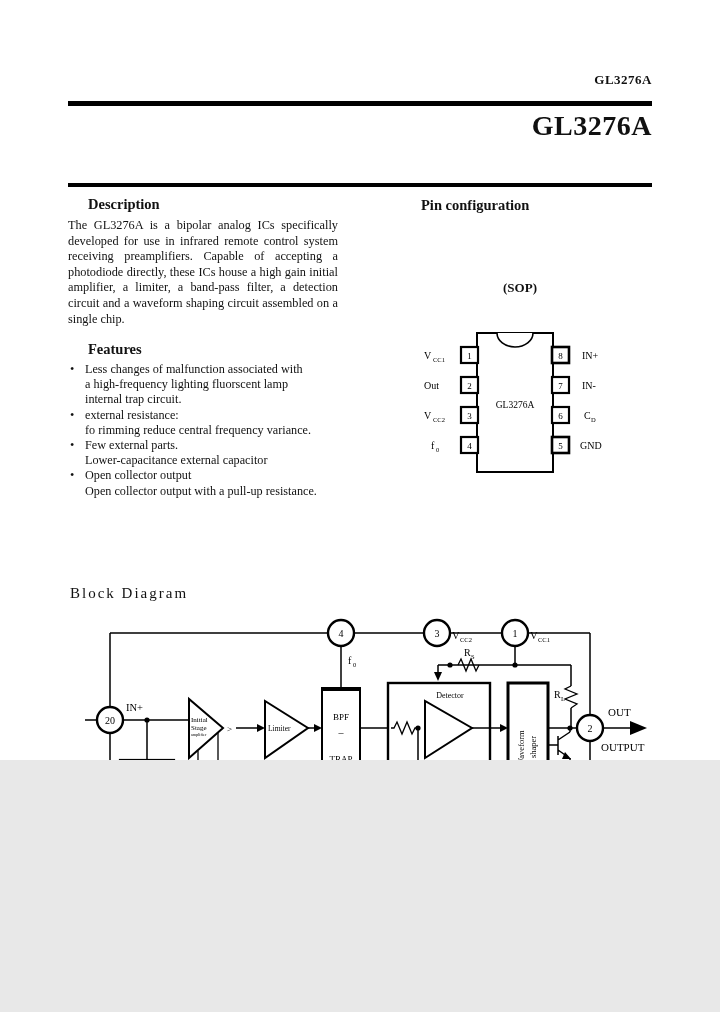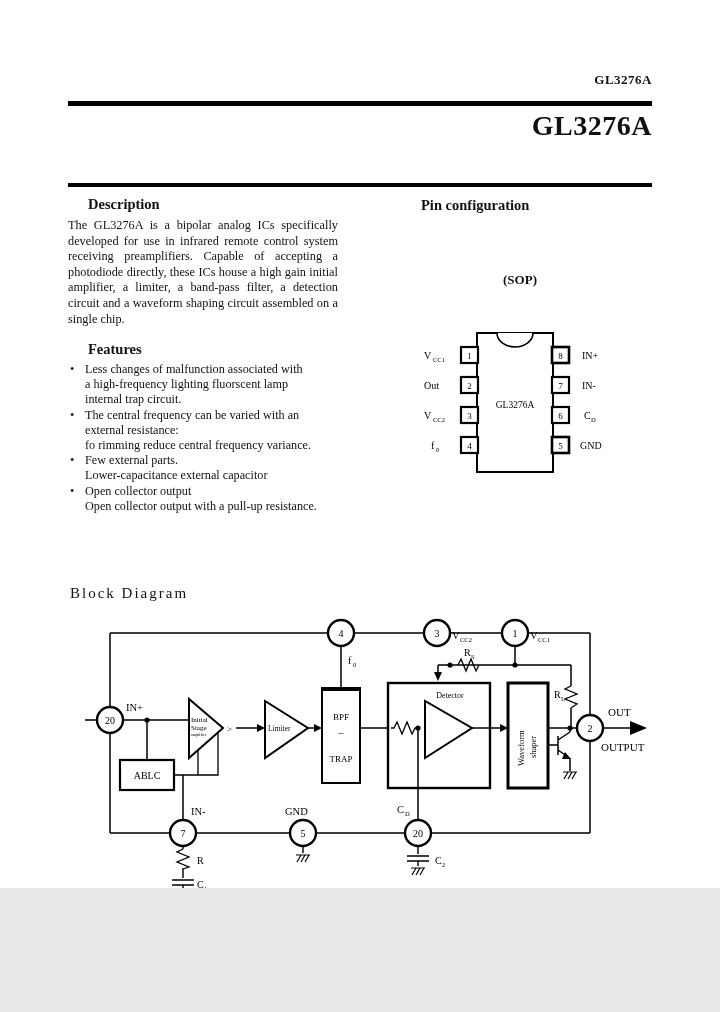--- a/index.html
+++ b/index.html
@@ -1,35 +1,35 @@
 <!DOCTYPE html>
 <html><head>
 <meta charset="utf-8">
 <style>
   html,body{margin:0;padding:0;background:#e8e8e8;}
   .page{
-    position:relative;width:720px;height:888px;background:#ffffff;
+    position:relative;width:720px;height:760px;background:#ffffff;
     margin:0 auto;overflow:hidden;
     font-family:"Liberation Serif","DejaVu Serif",serif;color:#111;
   }
   .abs{position:absolute;}
   .rule{position:absolute;background:#000;}
   .hdr-small{position:absolute;left:68px;top:72px;width:584px;text-align:right;
     font-size:13px;font-weight:bold;letter-spacing:.5px;}
   .title{position:absolute;left:68px;top:110px;width:584px;text-align:right;
     font-size:28px;font-weight:bold;letter-spacing:.5px;}
   .col-heading{font-size:14.5px;font-weight:bold;margin-left:20px;}
   .desc{position:absolute;left:68px;top:196px;width:278px;}
   .desc p{margin:5px 8px 0 0;font-size:12.3px;line-height:15.6px;text-align:justify;}
   .features{position:absolute;left:68px;top:341px;width:286px;}
   .feat-list{margin-top:4px;font-size:12.2px;line-height:15.2px;}
   .feat-line{position:relative;padding-left:17px;}
   .feat-line .bullet{position:absolute;left:2px;top:0;}
   .pincfg-head{position:absolute;left:401px;top:197px;}
-  .sop{position:absolute;left:400px;top:272px;width:240px;text-align:center;
+  .sop{position:absolute;left:400px;top:280px;width:240px;text-align:center;
     font-size:13px;font-weight:bold;}
   svg text{font-family:"Liberation Serif","DejaVu Serif",serif;fill:#000;}
   .blockdiag-head{position:absolute;left:70px;top:585px;font-size:15px;letter-spacing:2px;}
   .page-num{position:absolute;left:68px;top:925px;width:584px;text-align:center;font-size:13px;}
 </style>
 </head>
 <body>
 
 <div class="page">
 
@@ -42,21 +42,21 @@
     <div class="col-heading">Description</div>
     <p>The GL3276A is a bipolar analog ICs specifically developed for use in infrared remote control system receiving preamplifiers. Capable of accepting a photodiode directly, these ICs house a high gain initial amplifier, a limiter, a band-pass filter, a detection circuit and a waveform shaping circuit assembled on a single chip.</p>
   </div>
 
   <div class="features">
     <div class="col-heading">Features</div>
     <div class="feat-list">
       <div class="feat-line"><span class="bullet">•</span><span>Less changes of malfunction associated with</span></div>
       <div class="feat-line"><span>a high-frequency lighting fluorscent lamp</span></div>
       <div class="feat-line"><span>internal trap circuit.</span></div>
-      <div class="feat-line"><span class="bullet">•</span><span>The central frequency can be varied with an</span></div>
+      <div class="feat-line"><span class="bullet">•</span></div>
       <div class="feat-line"><span>external resistance:</span></div>
       <div class="feat-line"><span>fo rimming reduce central frequency variance.</span></div>
       <div class="feat-line"><span class="bullet">•</span><span>Few external parts.</span></div>
       <div class="feat-line"><span>Lower-capacitance external capacitor</span></div>
       <div class="feat-line"><span class="bullet">•</span><span>Open collector output</span></div>
       <div class="feat-line"><span>Open collector output with a pull-up resistance.</span></div>
     </div>
   </div>
 
   <div class="col-heading pincfg-head abs">Pin configuration</div>

